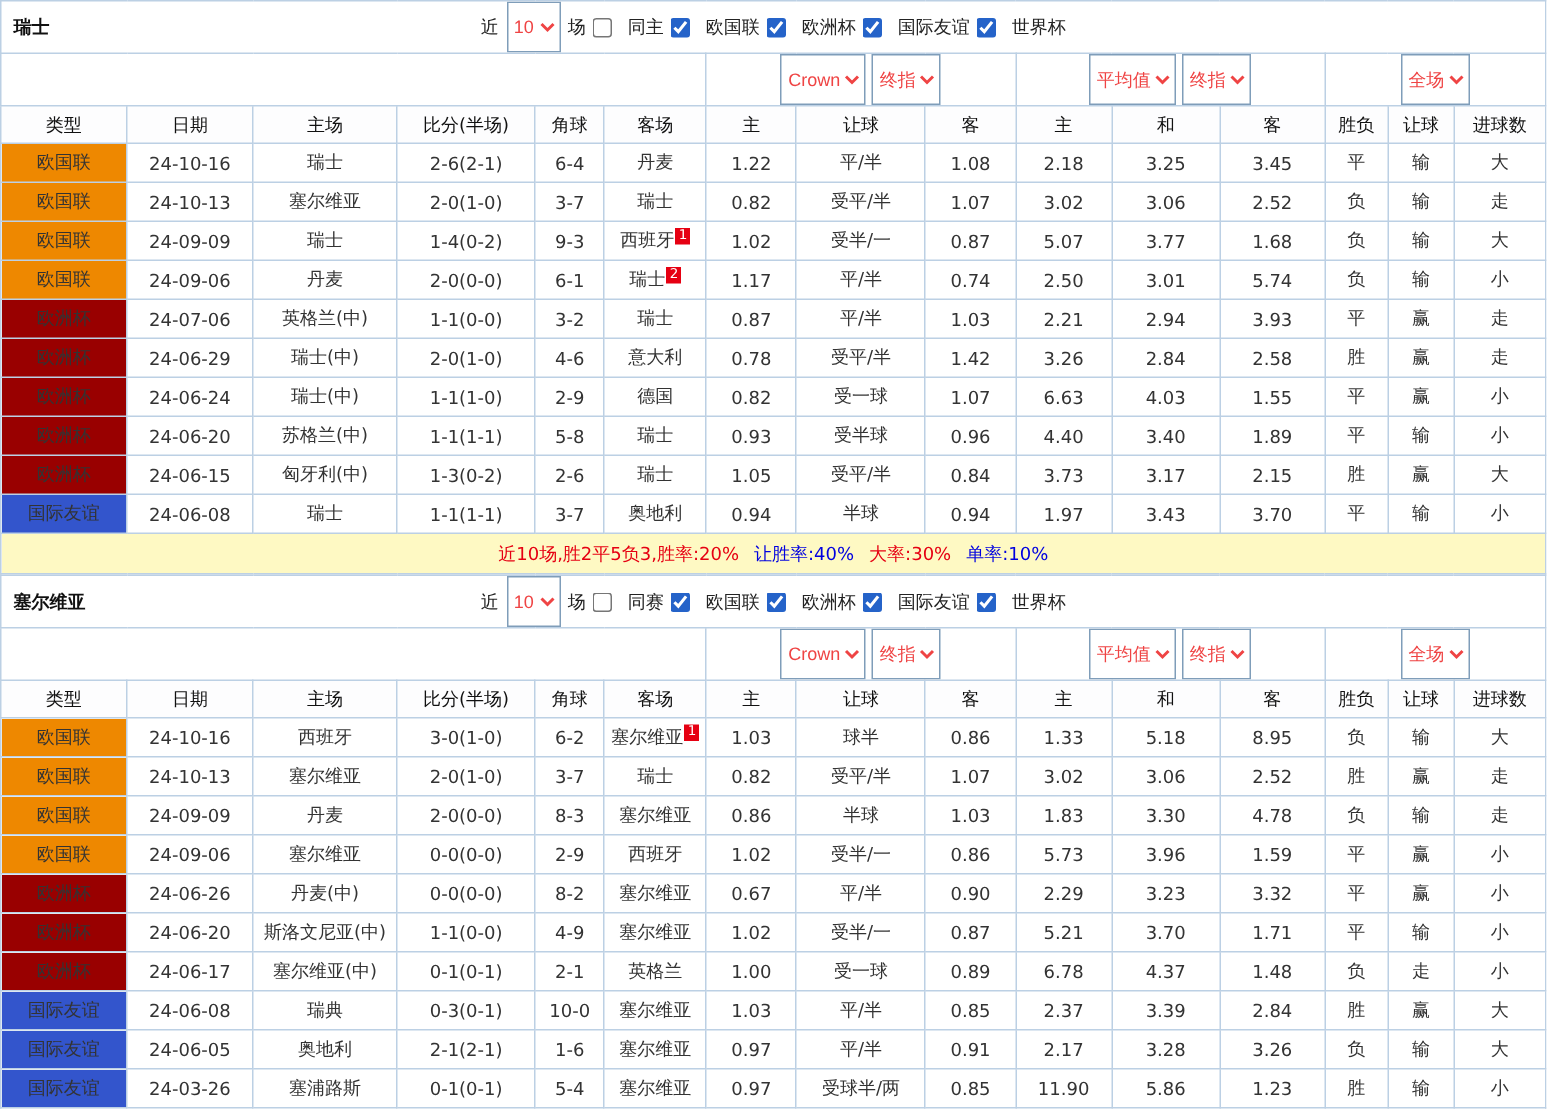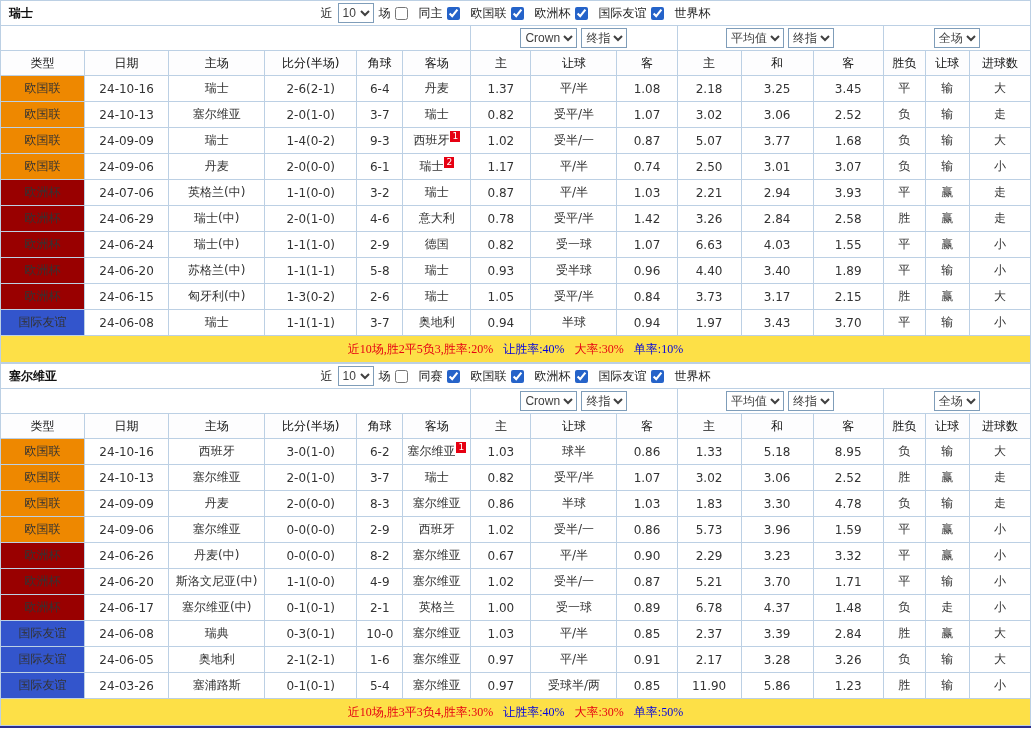--- a/index.html
+++ b/index.html
@@ -37,36 +37,36 @@
     border:1px solid #bcd0e4;text-align:center;padding:0;height:25px;
     overflow:hidden;white-space:nowrap;font-weight:normal;vertical-align:middle;
   }
   tr.sec-head td{height:24px;}
   .sec-wrap{display:flex;align-items:center;position:relative;width:100%;}
   .team-name{position:absolute;left:8px;font-weight:bold;color:#111;}
   .filters{display:flex;align-items:center;gap:3px;justify-content:center;flex:1;}
   .chk{display:inline-flex;align-items:center;gap:10px;cursor:pointer;}
   input[type=checkbox]{width:13px;height:13px;margin:0 1px;accent-color:#2563c9;}
   select{
-    font-size:12px;height:20px;border:1px solid #7f9db9;background:#fff;color:#404040;
+    font-size:12px;height:34px;border:1px solid #7f9db9;background:#fff;color:#ef4444;
     margin:0 2px;vertical-align:middle;
   }
   tr.sel-row td{height:24px;}
   tr.col-head th{height:24px;background:#fdfdfe;color:#111;margin-top:48px;}
   tr.data-row td{background:#fff;color:#333;}
   td.type-badge{color:#fff;}
   .t-red{color:#e60012;}
   .t-green{color:#008a1e;}
   .t-blue{color:#0000e0;}
   .redcard{
     display:inline-block;background:#e60012;color:#fff;
     font-size:9px;line-height:11px;padding:0 2px;margin-left:1px;
     position:relative;top:-5px;
   }
-  tr.summary-row td{height:26px;background:#fde047;font-family:Liberation Serif, serif;}
+  tr.summary-row td{height:26px;background:#fef9c3;}
   .summary-text span + span{margin-left:10px;}
 </style>
 </head>
 <body>
 
 <div class="app">
   <div id="sections">
       <table class="grid">
         <colgroup>
           <col style="width: 84px;">
@@ -141,21 +141,21 @@
             <th>让球</th>
             <th>进球数</th>
           </tr>
           <tr class="data-row">
             <td class="type-badge" style="background: rgb(238, 136, 0);">欧国联</td>
             <td>24-10-16</td>
             <td class="t-red">瑞士</td>
             <td class="t-red">2-6(2-1)</td>
             <td>6-4</td>
             <td>丹麦</td>
-            <td>1.37</td>
+            <td>1.22</td>
             <td>平/半</td>
             <td>1.08</td>
             <td>2.18</td>
             <td>3.25</td>
             <td>3.45</td>
             <td class="t-green">平</td>
             <td class="t-blue">输</td>
             <td class="t-red">大</td>
           </tr>
           <tr class="data-row">
@@ -197,21 +197,21 @@
             <td>24-09-06</td>
             <td>丹麦</td>
             <td class="t-red">2-0(0-0)</td>
             <td>6-1</td>
             <td class="t-red">瑞士<span class="redcard">2</span></td>
             <td>1.17</td>
             <td>平/半</td>
             <td>0.74</td>
             <td>2.50</td>
             <td>3.01</td>
-            <td>3.07</td>
+            <td>5.74</td>
             <td class="t-blue">负</td>
             <td class="t-blue">输</td>
             <td class="t-blue">小</td>
           </tr>
           <tr class="data-row">
             <td class="type-badge" style="background: rgb(153, 0, 0);">欧洲杯</td>
             <td>24-07-06</td>
             <td>英格兰(中)</td>
             <td class="t-red">1-1(0-0)</td>
             <td>3-2</td>

